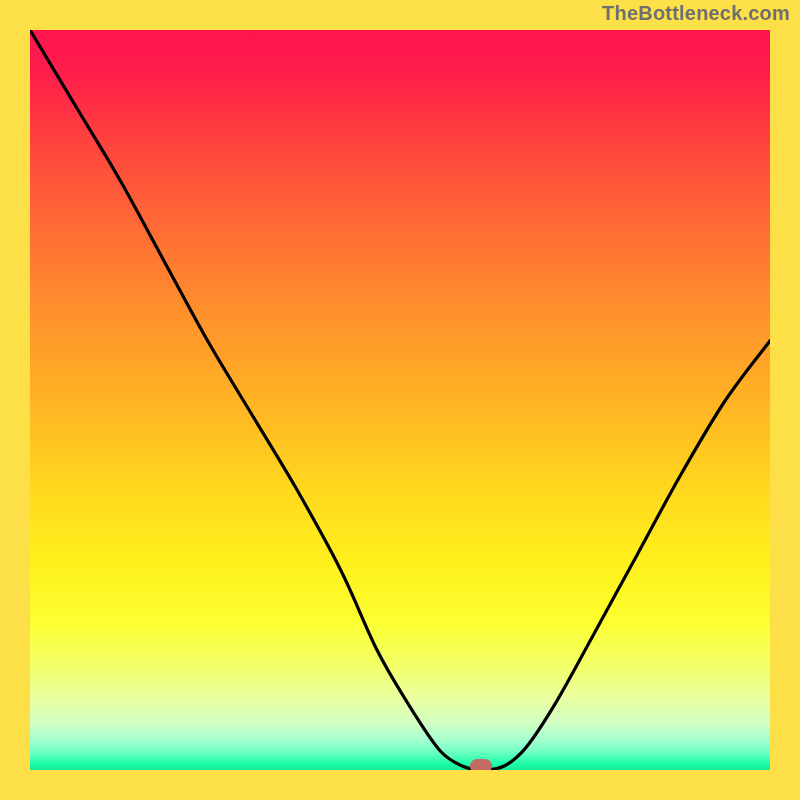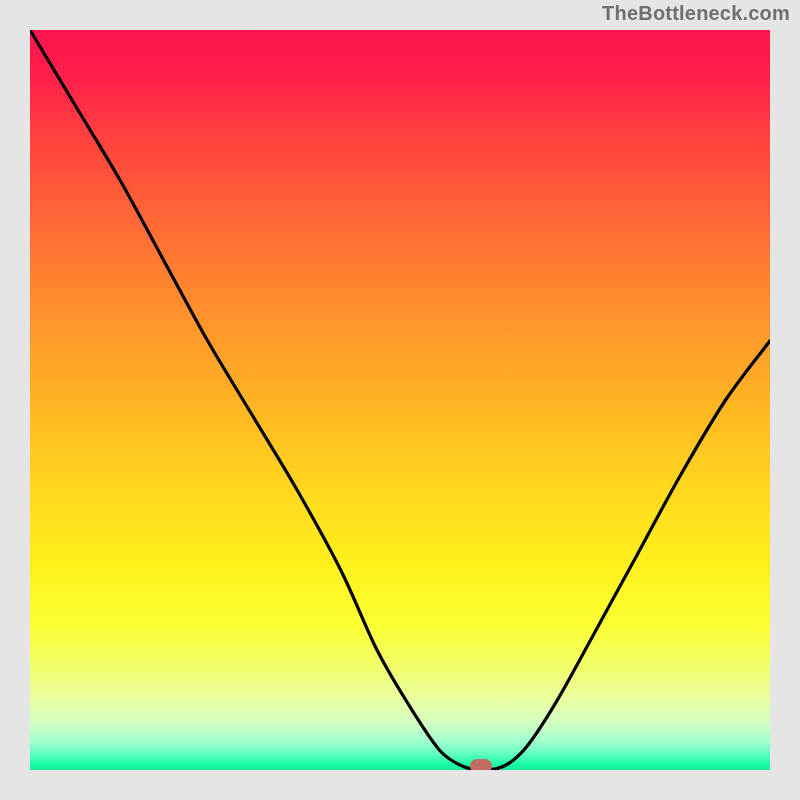--- a/index.html
+++ b/index.html
@@ -8,21 +8,21 @@
     width: 800px;
     height: 800px;
     background: #000;
     overflow: hidden;
     font-family: Arial, Helvetica, sans-serif;
   }
   .outer {
     position: relative;
     width: 800px;
     height: 800px;
-    background: #e5e5e5;
+    background: #fde047;
   }
   .watermark {
     position: absolute;
     top: 2px;
     right: 10px;
     color: #6f6f6f;
     font-size: 20px;
     font-weight: 600;
     letter-spacing: 0.2px;
     z-index: 30;

